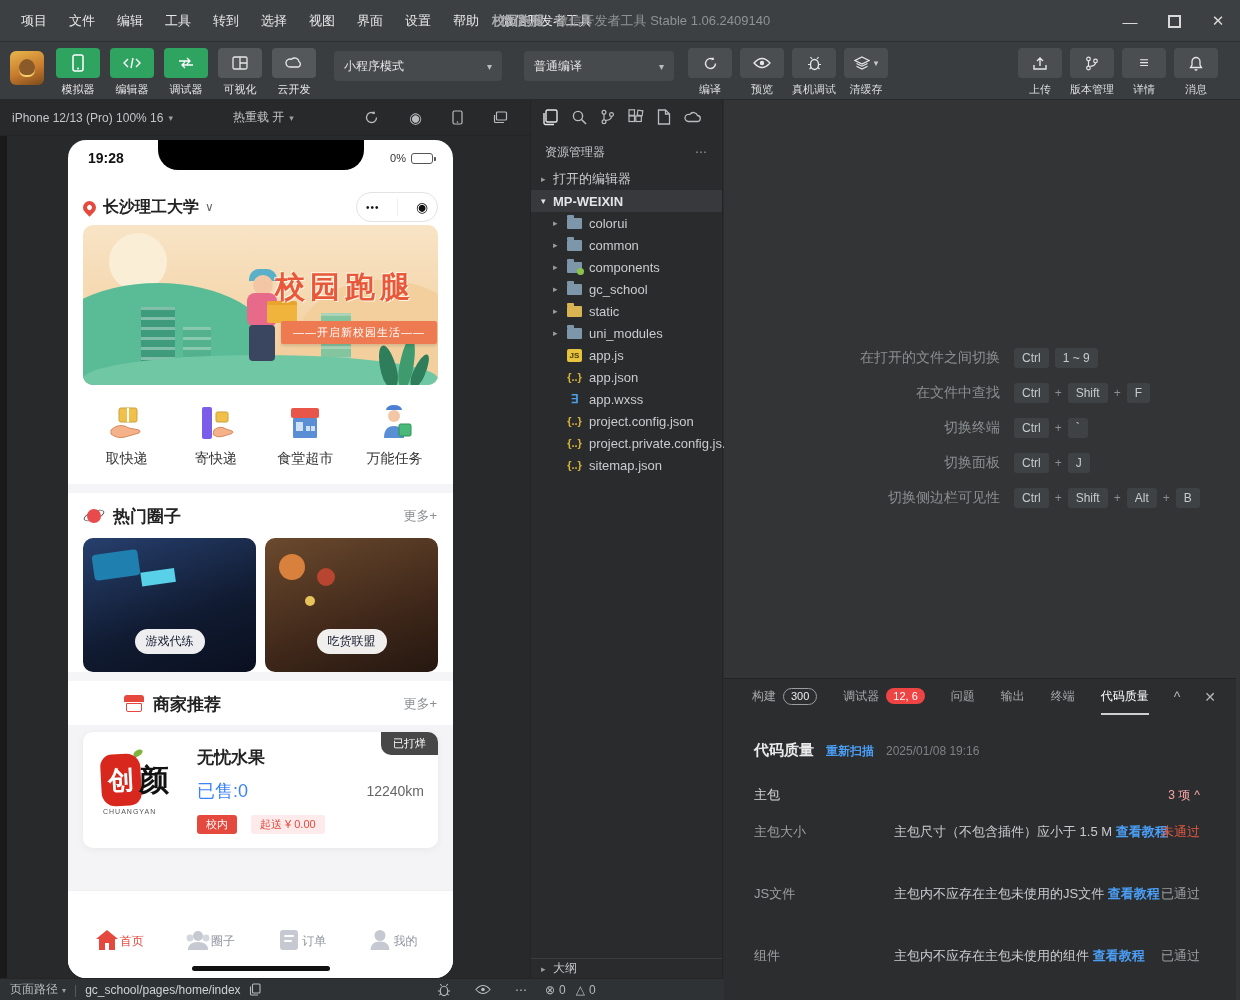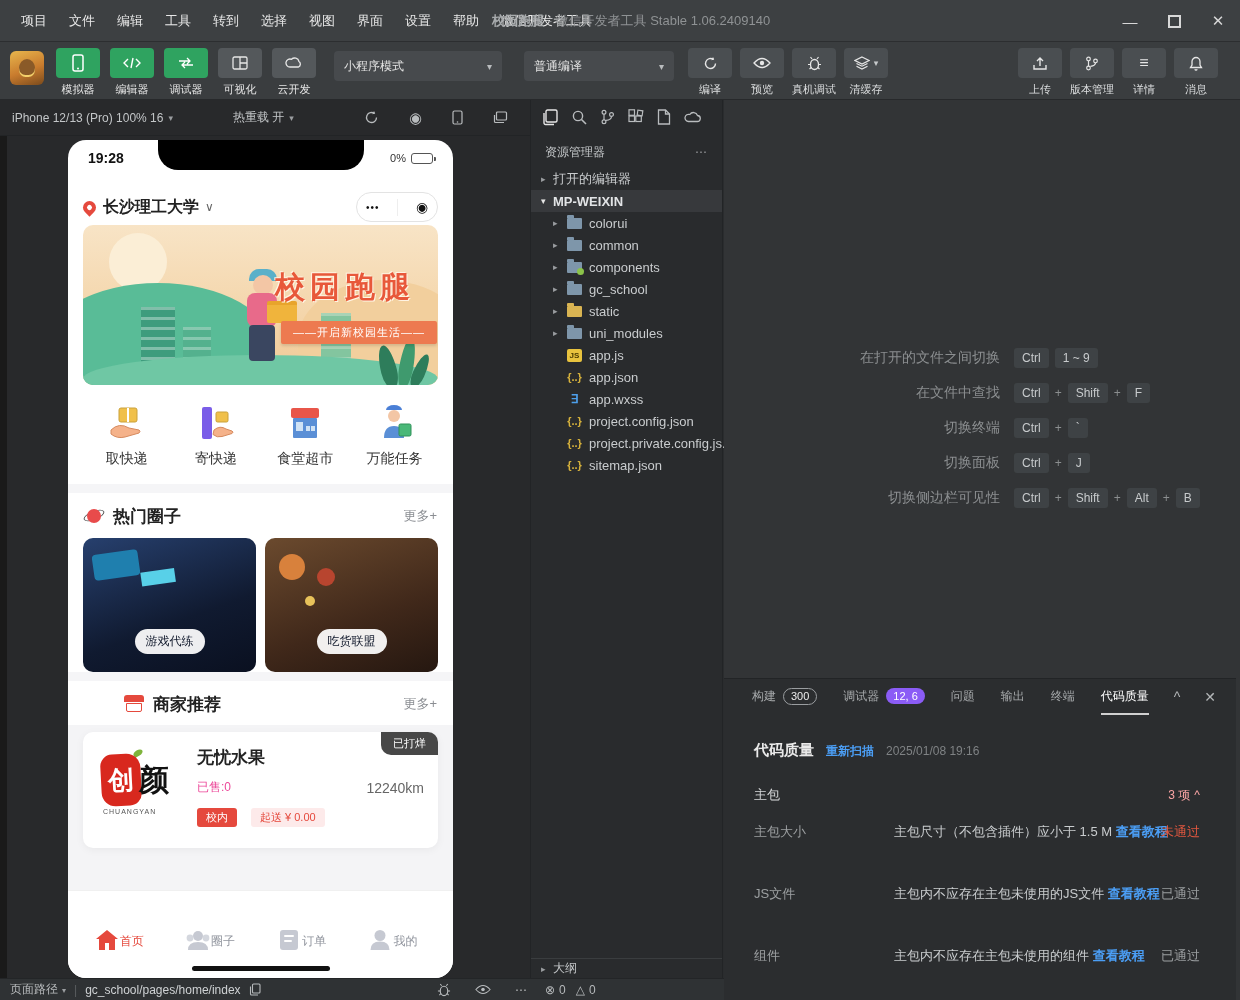--- a/index.html
+++ b/index.html
@@ -120,21 +120,21 @@
   .merchant-zone{position:absolute;top:585px;left:0;right:0;height:165px;background:#f4f4f6;}
   .mcard{position:absolute;left:15px;right:15px;top:7px;height:116px;background:#fff;border-radius:10px;box-shadow:0 2px 8px rgba(0,0,0,.05);padding:14px 14px 0 14px;}
   .closed-tag{position:absolute;right:0;top:0;background:#474747;color:#fff;font-size:11px;padding:4px 12px;border-radius:0 10px 0 10px;}
   .mlogo{position:absolute;left:16px;top:18px;width:78px;height:82px;}
   .seal{position:absolute;left:2px;top:4px;width:40px;height:52px;background:#d8281e;border-radius:12px 14px 12px 14px;color:#fff;font-size:26px;font-weight:bold;display:flex;align-items:center;justify-content:center;transform:rotate(-3deg);}
   .seal-side{position:absolute;left:40px;top:10px;font-size:30px;font-weight:bold;color:#111;font-family:"Liberation Serif",serif;}
   .seal-sub{position:absolute;left:4px;top:58px;font-size:7px;color:#555;letter-spacing:1px;}
   .leaf-dot{position:absolute;left:34px;top:0;width:10px;height:6px;background:#7fb43c;border-radius:60% 60% 60% 0;transform:rotate(-30deg);}
   .mname{margin-left:100px;font-size:17px;font-weight:bold;color:#222;}
   .mrow2{margin-left:100px;margin-top:10px;display:flex;align-items:center;}
-  .msold{font-size:12px;color:#ec4899;}
+  .msold{font-size:18px;color:#3b82f6;}
   .mdist{margin-left:auto;font-size:14px;color:#666;}
   .mrow3{margin-left:100px;margin-top:12px;display:flex;align-items:center;gap:14px;}
   .b-campus{background:#e5493d;color:#fff;font-size:11px;padding:2px 9px;border-radius:3px;}
   .b-minorder{background:#fdeaea;color:#e5493d;font-size:11px;padding:2px 9px;border-radius:3px;}
 
   
   .tabbar{position:absolute;left:0;right:0;bottom:0;height:88px;background:#fff;border-top:1px solid #f0f0f0;display:flex;justify-content:space-around;padding:10px 10px 0 10px;}
   .tab{display:flex;flex-direction:row;align-items:center;width:60px;}
   .tab .tlbl{font-size:12px;margin-top:3px;color:#8f939c;}
   .tab.active .tlbl{color:#e5493d;}
@@ -170,21 +170,21 @@
   .sc-keys{display:flex;align-items:center;gap:6px;}
   kbd{background:#3e4245;color:#c8cbcd;border-radius:3px;padding:3px 8px;font-size:12px;font-family:"Liberation Sans",sans-serif;white-space:nowrap;}
   .plus{color:#8b8e90;font-size:12px;}
 
   
   .panel{position:absolute;left:0;right:4px;bottom:0;height:322px;background:#2b2d2f;border-top:1px solid #222426;}
   .ptabs{position:relative;height:36px;display:flex;align-items:center;gap:26px;padding:0 28px;}
   .ptab{font-size:12px;color:#a6a9ab;display:flex;align-items:center;gap:7px;height:36px;border-bottom:2px solid transparent;}
   .ptab.active{color:#fff;border-bottom-color:#d0d0d0;}
   .badge-outline{border:1px solid #9a9da0;color:#ececec;border-radius:9px;font-size:11px;padding:0 7px;line-height:15px;}
-  .badge-red{background:#8b5cf6;color:#fff;border-radius:9px;font-size:11px;padding:0 7px;line-height:16px;}
+  .badge-red{background:#ef4444;color:#fff;border-radius:9px;font-size:11px;padding:0 7px;line-height:16px;}
   .pctl{position:absolute;right:20px;top:0;height:36px;display:flex;align-items:center;gap:24px;color:#b3b6b8;font-size:14px;}
   .q-head{display:flex;align-items:baseline;gap:12px;padding:26px 36px 0 30px;}
   .q-title{font-size:15px;font-weight:bold;color:#eaeaea;}
   .link{color:#4b9ef5;font-size:12px;font-weight:bold;}
   .q-time{color:#7f8284;font-size:12px;}
   .q-group{display:flex;align-items:center;padding:26px 36px 0 30px;}
   .q-group .gname{font-size:13px;color:#d6d8da;}
   .q-group .gright{margin-left:auto;color:#fca5a5;font-size:12px;display:flex;gap:4px;align-items:center;}
   .q-row{position:relative;margin:18px 36px 0 30px;min-height:44px;}
   .q-name{position:absolute;left:0;top:1px;font-size:13px;color:#9da0a2;}

